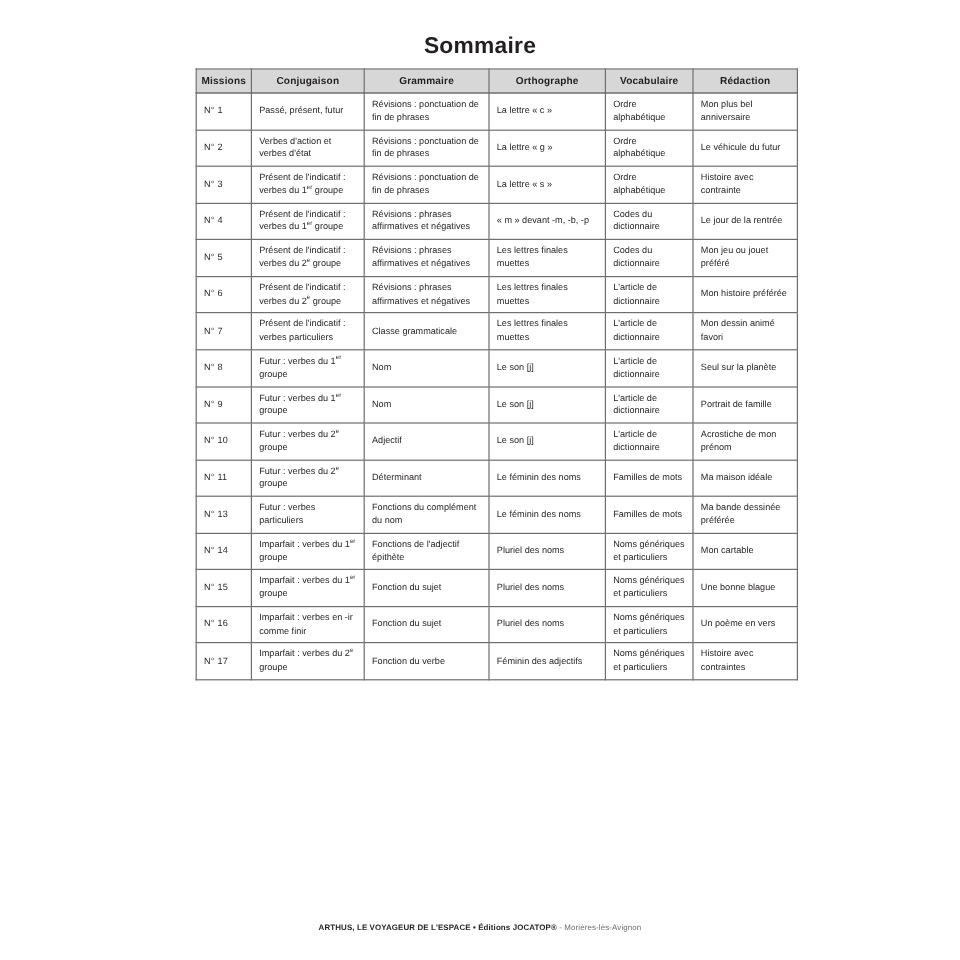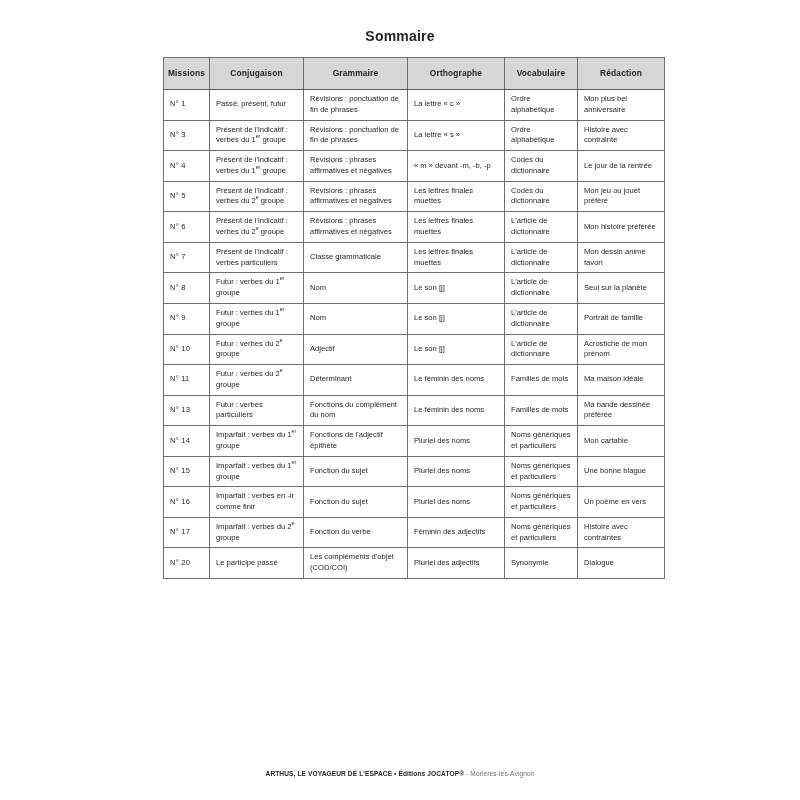--- a/index.html
+++ b/index.html
@@ -20,21 +20,21 @@
     height: 800px;
     box-sizing: border-box;
     position: relative;
   }
   .doc-title {
     position: absolute;
     top: 28px;
     left: 0;
     width: 800px;
     text-align: center;
-    font-size: 14px;
+    font-size: 19px;
     font-weight: bold;
     letter-spacing: 0.2px;
     color: #231f20;
   }
   .table-wrap {
     position: absolute;
     left: 163px;
     top: 57px;
     width: 501px;
   }
@@ -53,21 +53,21 @@
     color: #231f20;
     font-weight: normal;
     text-align: left;
     box-sizing: border-box;
   }
   table.sommaire thead th {
     background: #d7d7d7;
     text-align: center;
     font-weight: bold;
     font-size: 8.4px;
-    height: 32px;
+    height: 20px;
     padding: 2px 3px;
     border-bottom: 1.4px solid #58585a;
     letter-spacing: 0.15px;
   }
   
   col.c-mission { width: 46px; }
   col.c-conj    { width: 94px; }
   col.c-gram    { width: 104px; }
   col.c-ortho   { width: 97px; }
   col.c-voc     { width: 73px; }
@@ -137,20 +137,28 @@
       <tbody id="table-body">
           <tr>
             <td class="mission">N° 1</td>
             <td>Passé, présent, futur</td>
             <td>Révisions : ponctuation de fin de phrases</td>
             <td>La lettre « c »</td>
             <td class="voc">Ordre alphabétique</td>
             <td>Mon plus bel anniversaire</td>
           </tr>
           <tr>
+            <td class="mission">N° 2</td>
+            <td>Verbes d'action et verbes d'état</td>
+            <td>Révisions : ponctuation de fin de phrases</td>
+            <td>La lettre « g »</td>
+            <td class="voc">Ordre alphabétique</td>
+            <td>Le véhicule du futur</td>
+          </tr>
+          <tr>
             <td class="mission">N° 3</td>
             <td>Présent de l'indicatif : verbes du 1<sup>er</sup> groupe</td>
             <td>Révisions : ponctuation de fin de phrases</td>
             <td>La lettre « s »</td>
             <td class="voc">Ordre alphabétique</td>
             <td>Histoire avec contrainte</td>
           </tr>
           <tr>
             <td class="mission">N° 4</td>
             <td>Présent de l'indicatif : verbes du 1<sup>er</sup> groupe</td>
@@ -248,28 +256,20 @@
             <td>Un poème en vers</td>
           </tr>
           <tr>
             <td class="mission">N° 17</td>
             <td>Imparfait : verbes du 2<sup>e</sup> groupe</td>
             <td>Fonction du verbe</td>
             <td>Féminin des adjectifs</td>
             <td class="voc">Noms génériques et particuliers</td>
             <td>Histoire avec contraintes</td>
           </tr>
-          <tr>
-            <td class="mission">N° 20</td>
-            <td>Le participe passé</td>
-            <td>Les compléments d'objet (COD/COI)</td>
-            <td>Pluriel des adjectifs</td>
-            <td class="voc">Synonymie</td>
-            <td>Dialogue</td>
-          </tr>
         </tbody>
     </table>
   </div>
 
   <div class="footer">
     <span class="strong">ARTHUS, LE VOYAGEUR DE L'ESPACE</span><span class="strong"> • </span><span class="strong">Éditions JOCATOP®</span><span class="muted"> - Morières-lès-Avignon</span>
   </div>
 
 </div>
 

